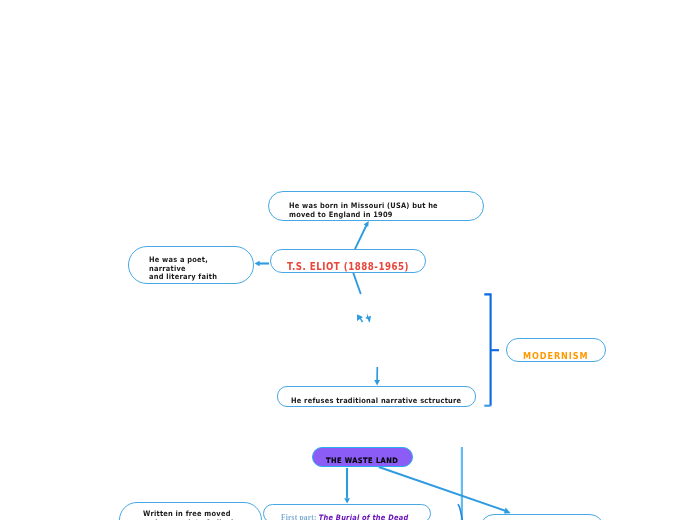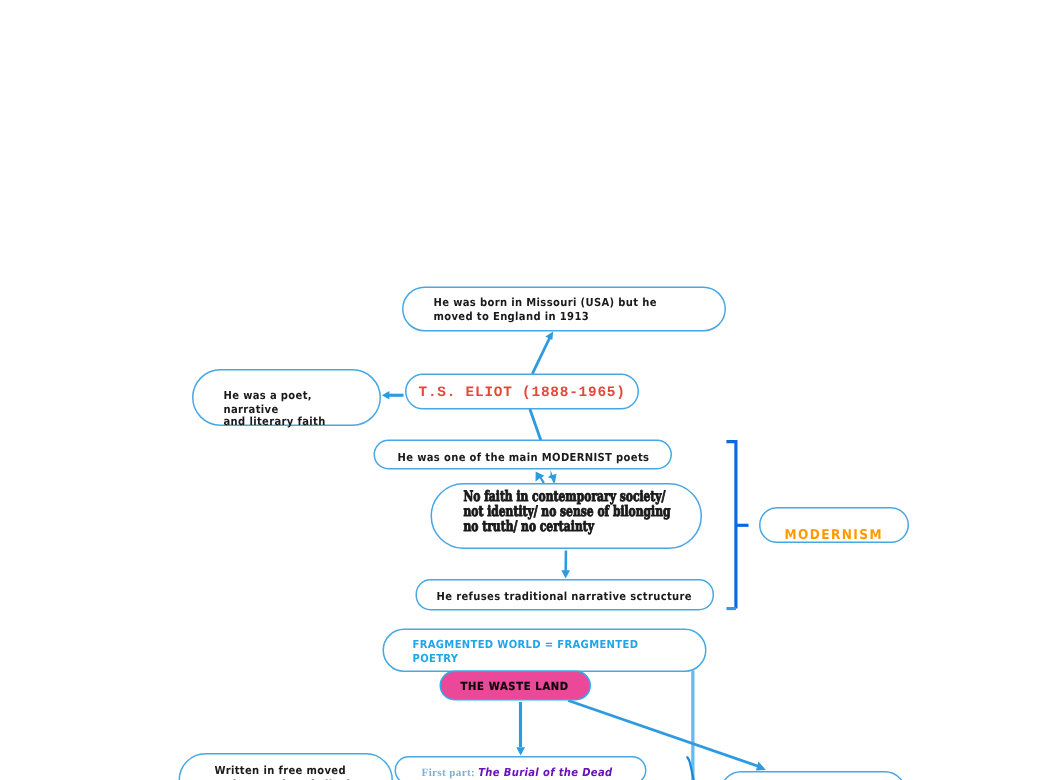--- a/index.html
+++ b/index.html
@@ -1,21 +1,21 @@
 <!DOCTYPE html>
 <html><head>
 <meta charset="utf-8">
 <style>
   html,body{margin:0;padding:0;}
   body{width:696px;height:520px;background:#ffffff;
        font-family:"DejaVu Sans Condensed","DejaVu Sans",sans-serif;overflow:hidden;}
   #canvas{position:relative;width:696px;height:520px;overflow:hidden;}
   svg.links{position:absolute;left:0;top:0;width:696px;height:520px;pointer-events:none;}
   .node{position:absolute;box-sizing:border-box;background:#fff;
-        border:1.6px solid #47A8E3;display:flex;align-items:center;}
+        border:1.6px solid #47A8E3;display:flex;align-items:flex-end;}
   .txt{display:block;white-space:pre;font-weight:bold;font-size:7.4px;letter-spacing:0.24px;line-height:8.7px;will-change:transform;}
   .c-dark{color:#1A1A1A;}
   .c-red{color:#E8463A;}
   .c-orange{color:#FF9900;}
   .c-blue{color:#1FA5E8;}
   .c-grey{color:#7FAFD6;font-family:Liberation Serif, serif;}
   .c-purple{color:#6A13B8;margin-top:26px;}
 </style>
 </head>
 <body>
@@ -57,52 +57,43 @@
     <g>
       <path d="M378.8 467 L506 511" stroke="#2E9BE0" stroke-width="1.9" fill="none"></path>
       <path d="M510.6 513.3 L504.0 513.6 L505.6 507.6 Z" fill="#2E9BE0"></path>
     </g>
     <g>
       <path d="M458.2 504.8 C458.9 505.6 459.4 506.6 459.8 508.0 C460.4 510.3 461.1 513.6 462.0 518.0 L462.4 520" stroke="#1C86DD" stroke-width="1.45" fill="none" stroke-linecap="round"></path>
     </g>
   </svg>
 
   <div class="node" style="left:268px;top:191px;width:216px;height:29.5px;border-radius:15px;padding-left:19.5px;padding-top:2px;">
-    <span class="txt c-dark"><span>He was born in Missouri (USA) but he</span><br><span>moved to England in 1913</span></span>
+    <span class="txt c-dark"><span>He was born in Missouri (USA) but he</span><br><span>moved to England in 1909</span></span>
   </div>
 
   <div class="node" style="left:128px;top:246px;width:126px;height:37.5px;border-radius:19px;padding-left:19.5px;padding-top:17px;">
     <span class="txt c-dark"><span>He was a poet,</span><br><span>narrative</span><br><span>and literary faith</span></span>
   </div>
 
   <div class="node" style="left:270px;top:249px;width:156px;height:24px;border-radius:12px;justify-content:center;padding-top:3px;">
-    <span class="txt c-red" style="font-size:9.6px;letter-spacing:0.52px;font-family:Liberation Mono, monospace;">T.S. ELIOT (1888-1965)</span>
+    <span class="txt c-red" style="font-size:9.6px;letter-spacing:0.52px;">T.S. ELIOT (1888-1965)</span>
   </div>
 
-  <div class="node" style="left:249px;top:293px;width:199px;height:19.5px;border-radius:10px;justify-content:center;padding-top:5px;">
-    <span class="txt c-dark">He was one of the main MODERNIST poets</span>
-  </div>
 
-  <div class="node" style="left:287px;top:322px;width:181px;height:43.5px;border-radius:22px;padding-left:21px;padding-bottom:3px;">
-    <span class="txt c-dark" style="font-family:'DejaVu Serif Condensed',serif;font-size:9.6px;line-height:10.0px;letter-spacing:0;transform:scaleX(0.83);transform-origin:0 50%;-webkit-text-stroke:0.62px #1A1A1A;"><span>No faith in contemporary society/</span><br><span>not identity/ no sense of bilonging</span><br><span>no truth/ no certainty</span></span>
-  </div>
 
   <div class="node" style="left:277px;top:386px;width:199px;height:21px;border-radius:10px;justify-content:center;padding-top:4px;">
     <span class="txt c-dark">He refuses traditional narrative sctructure</span>
   </div>
 
   <div class="node" style="left:505.5px;top:338.4px;width:100.5px;height:23.4px;border-radius:12px;justify-content:center;padding-top:14px;">
     <span class="txt c-orange" style="font-size:9px;letter-spacing:0.95px;text-indent:0.95px;">MODERNISM</span>
   </div>
 
-  <div class="node" style="left:255px;top:419px;width:216px;height:28.5px;border-radius:15px;padding-left:19px;padding-top:2px;">
-    <span class="txt c-blue"><span>FRAGMENTED WORLD = FRAGMENTED</span><br><span>POETRY</span></span>
-  </div>
 
-  <div class="node" style="left:293px;top:447px;width:101px;height:19.5px;border-radius:10px;justify-content:center;background:#ec4899;border-color:#29ADEE;padding-top:3px;">
+  <div class="node" style="left:312px;top:447px;width:101px;height:19.5px;border-radius:10px;justify-content:center;background:#8b5cf6;border-color:#29ADEE;padding-top:3px;">
     <span class="txt" style="color:#060709;letter-spacing:0.46px;-webkit-text-stroke:0.15px #060709;">THE WASTE LAND</span>
   </div>
 
   <div class="node" style="left:119px;top:502.3px;width:143px;height:36px;border-radius:18px;padding-left:23px;align-items:flex-start;padding-top:6.5px;">
     <span class="txt c-dark"><span>Written in free moved</span><br><span>and uses a lot of allusions</span></span>
   </div>
 
   <div class="node" style="left:263px;top:504.3px;width:168px;height:19px;border-radius:9.5px;padding-left:17px;justify-content:flex-start;padding-top:3px;">
     <span class="txt"><span class="c-grey">First part: </span><span class="c-purple" style="font-style:italic;">The Burial of the Dead</span></span>
   </div>

